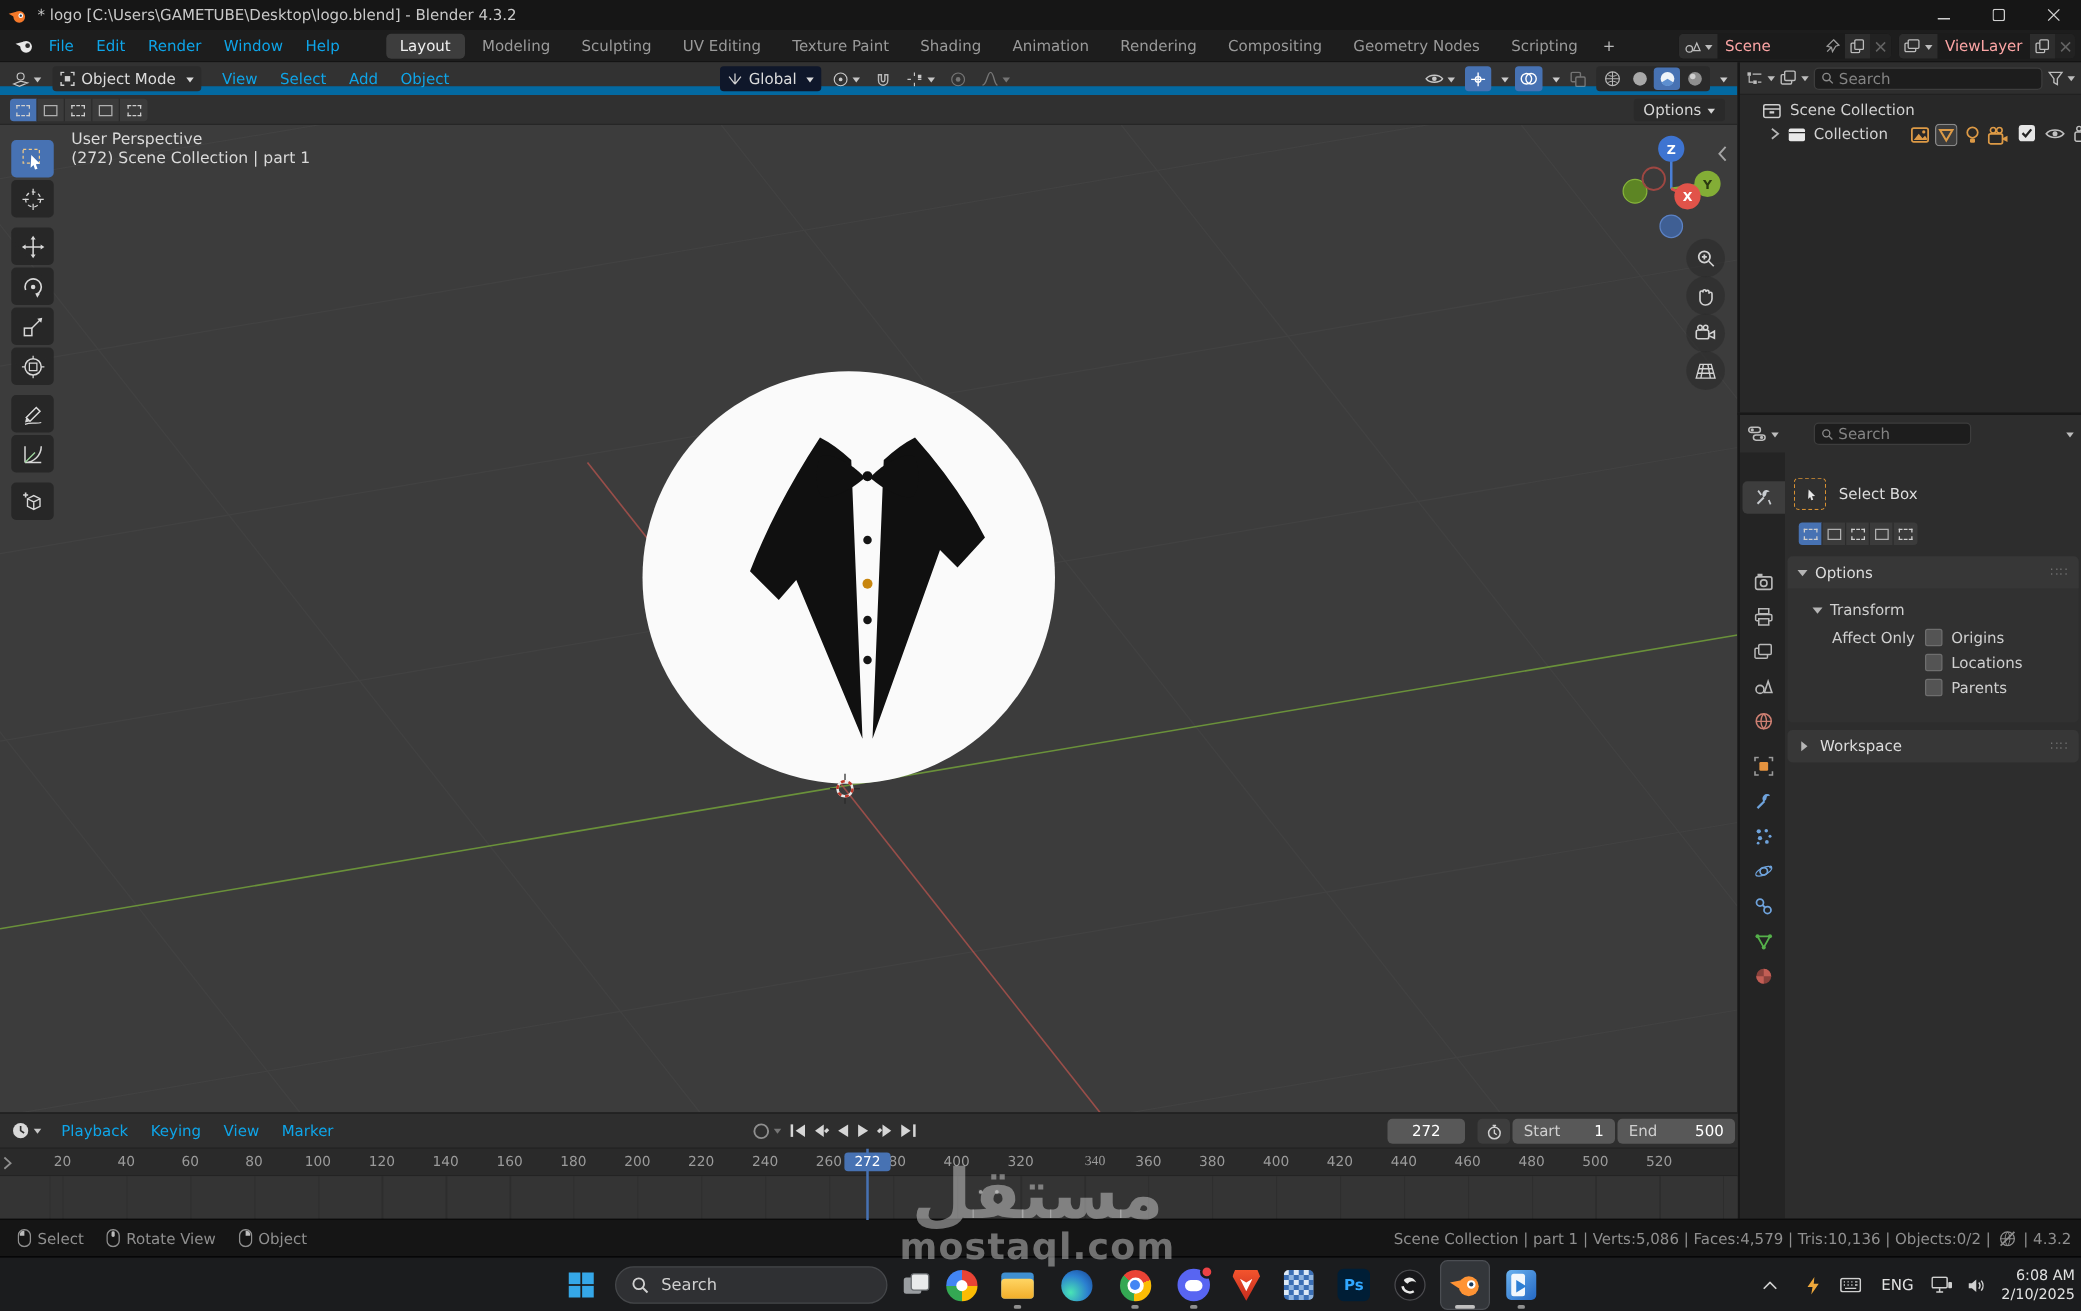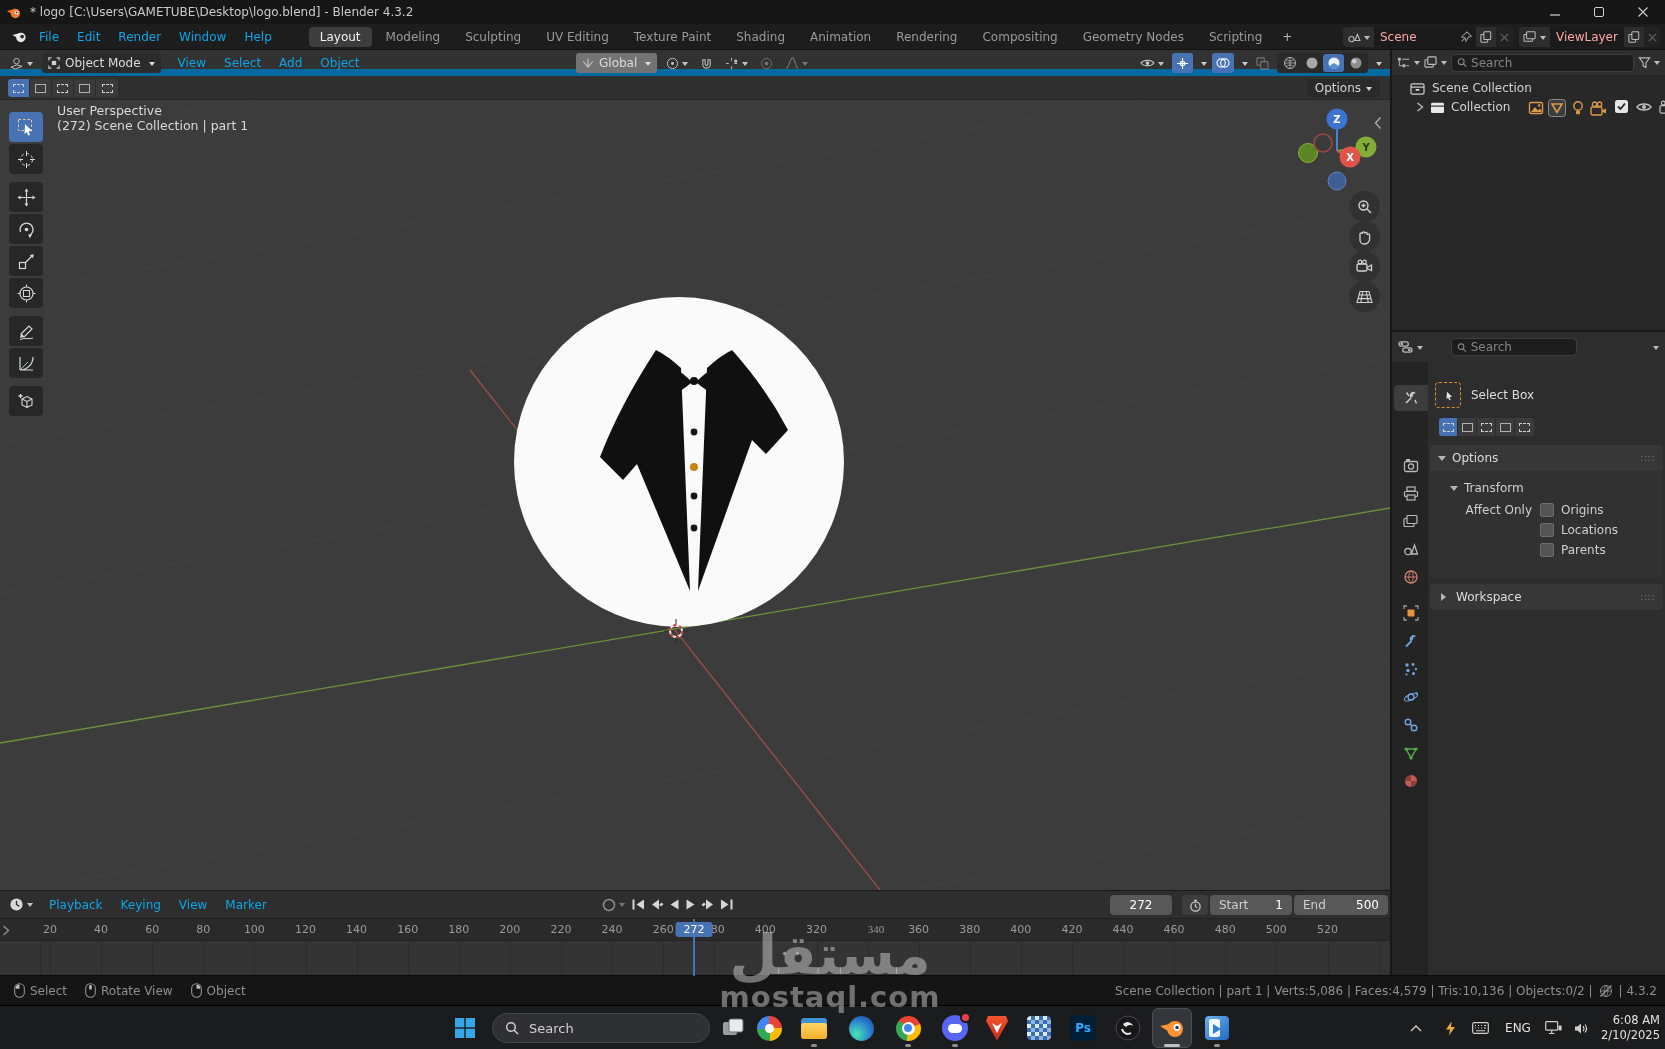--- a/index.html
+++ b/index.html
@@ -236,21 +236,21 @@
         </span>
         <div class="flex" style="margin-left:6px">
             <span class="mi">View</span>
             <span class="mi">Select</span>
             <span class="mi">Add</span>
             <span class="mi">Object</span>
           </div>
       </div>
 
       <div class="hclu" style="left:576px;gap:6px">
-        <span class="drop" style="background:#737373">
+        <span class="drop" style="background:#0f172a">
           <svg width="12" height="12" viewBox="0 0 14 14">
               <path d="M7,12 L7,2 M7,12 L1.5,5 M7,12 L12.5,5" stroke="#cfcfcf" fill="none" stroke-width="1.2"></path>
             </svg>
           <span>Global</span>
             <span class="cv"></span>
         </span>
         <span class="hbtn">
             <svg width="13" height="13" viewBox="0 0 14 14">
               <circle cx="7" cy="7" r="5.5" fill="none" stroke="#c6c6c6"></circle>
               <circle cx="7" cy="7" r="1.6" fill="#c6c6c6"></circle>

